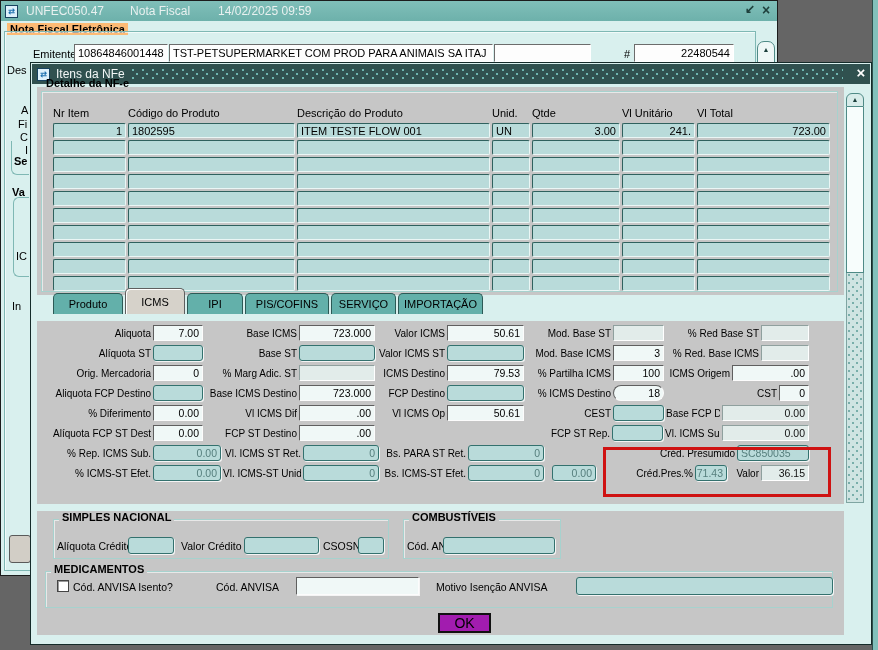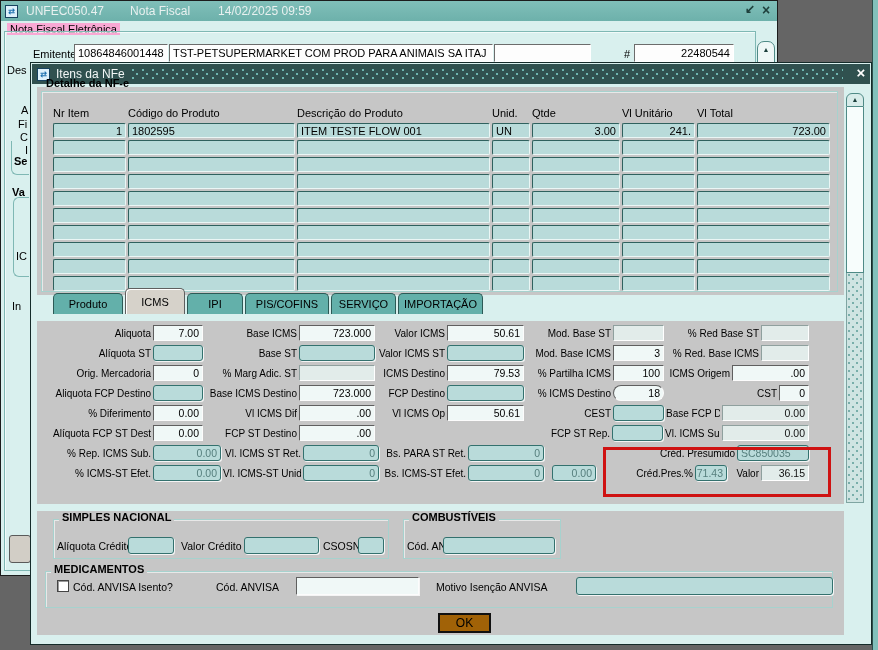--- a/index.html
+++ b/index.html
@@ -9,21 +9,21 @@
   
   .main-window{position:absolute;left:0;top:0;width:778px;height:576px;background:#d9f0ee;
     border:1px solid #1c1c1c;overflow:hidden}
   .mw-titlebar{position:absolute;left:0;top:0;width:100%;height:20px;
     background:linear-gradient(#80bfb9,#6db1ab);display:flex;align-items:center;padding:0 4px}
   .mw-title{color:#e9f1f0;font-size:12px;white-space:nowrap}
   .app-icon,.dlg-icon{width:13px;height:13px;background:#ddf0fb;border:1px solid #17425f;
     color:#1d6fae;font-size:8px;line-height:11px;text-align:center;font-weight:bold;flex:0 0 auto}
   .mw-ctrl{position:absolute;top:1px;color:#1f403c;font-weight:bold;cursor:default}
   .grp-line{position:absolute;border:1px solid #7fb8b4;box-shadow:inset 1px 1px 0 rgba(255,255,255,.65)}
-  .grp-title{position:absolute;font-size:11px;font-weight:normal;color:#000;background:#f9a8d4;padding:0 3px}
+  .grp-title{position:absolute;font-size:11px;font-weight:bold;color:#000;background:#fdba74;padding:0 3px}
   .inp{position:absolute;background:#fdfdfd;border:1px solid #6c6c6c;border-bottom-color:#ffffff;
     border-right-color:#ffffff;font-size:11px;padding:0 3px;display:flex;align-items:center;color:#000}
   .lbl{position:absolute;font-size:11px;color:#000;white-space:nowrap}
   .frag{position:absolute;font-size:11px;color:#000;white-space:nowrap}
   .frag.b{font-weight:bold}
   .mini-box1{position:absolute;left:10px;top:140px;width:18px;height:34px;
     border-left:1px solid #7fb8b4;border-bottom:1px solid #7fb8b4;border-radius:0 0 0 6px}
   .mini-box2{position:absolute;left:12px;top:196px;width:16px;height:80px;
     border:1px solid #7fb8b4;border-right:none;border-radius:6px 0 0 6px}
   .mini-btn{position:absolute;left:8px;top:534px;width:22px;height:28px;background:#d2cec6;
@@ -88,22 +88,22 @@
   .if.d{background:#e2ecea;border:1px solid #8fa09e;border-bottom-color:#fff;border-right-color:#fff;color:#111}
 
   .hl{position:absolute;left:572px;top:384px;width:228px;height:50px;border:3px solid #cf1212;z-index:3;pointer-events:none}
 
   .slbl{position:absolute;font-size:10.5px;color:#000;white-space:nowrap}
   .sfld{position:absolute;height:17px;background:#b9dbda;border:1px solid #33716e;border-radius:3px;
     box-shadow:1px 1px 0 rgba(255,255,255,.8)}
   .sfld.w{background:#f0f8f7;border:1px solid #5f5f5f;border-radius:0;border-bottom-color:#fcfcfc;border-right-color:#fcfcfc}
   .cb{position:absolute;width:12px;height:12px;background:#fff;border:1px solid #444;box-shadow:inset 1px 1px 0 #9a9a9a}
 
-  .okbtn{position:absolute;left:407px;top:550px;width:53px;height:20px;background:#a16207;
-    border:2px solid #111;font-size:12px;color:#000;display:flex;align-items:center;
+  .okbtn{position:absolute;left:407px;top:550px;width:53px;height:20px;background:#a21caf;
+    border:2px solid #111;font-size:14px;color:#000;display:flex;align-items:center;
     justify-content:center;cursor:default}
 </style>
 </head>
 <body>
 
 <div class="stage">
 
   <div class="main-window">
     <div class="mw-titlebar">
       <span class="app-icon">⇄</span>

